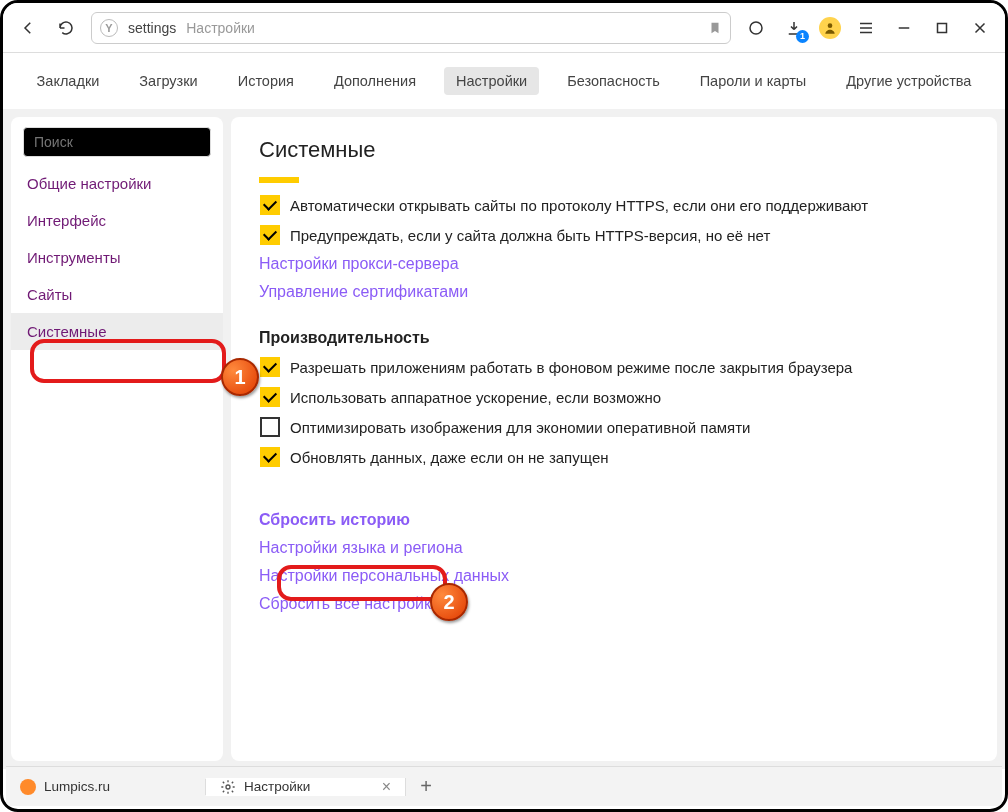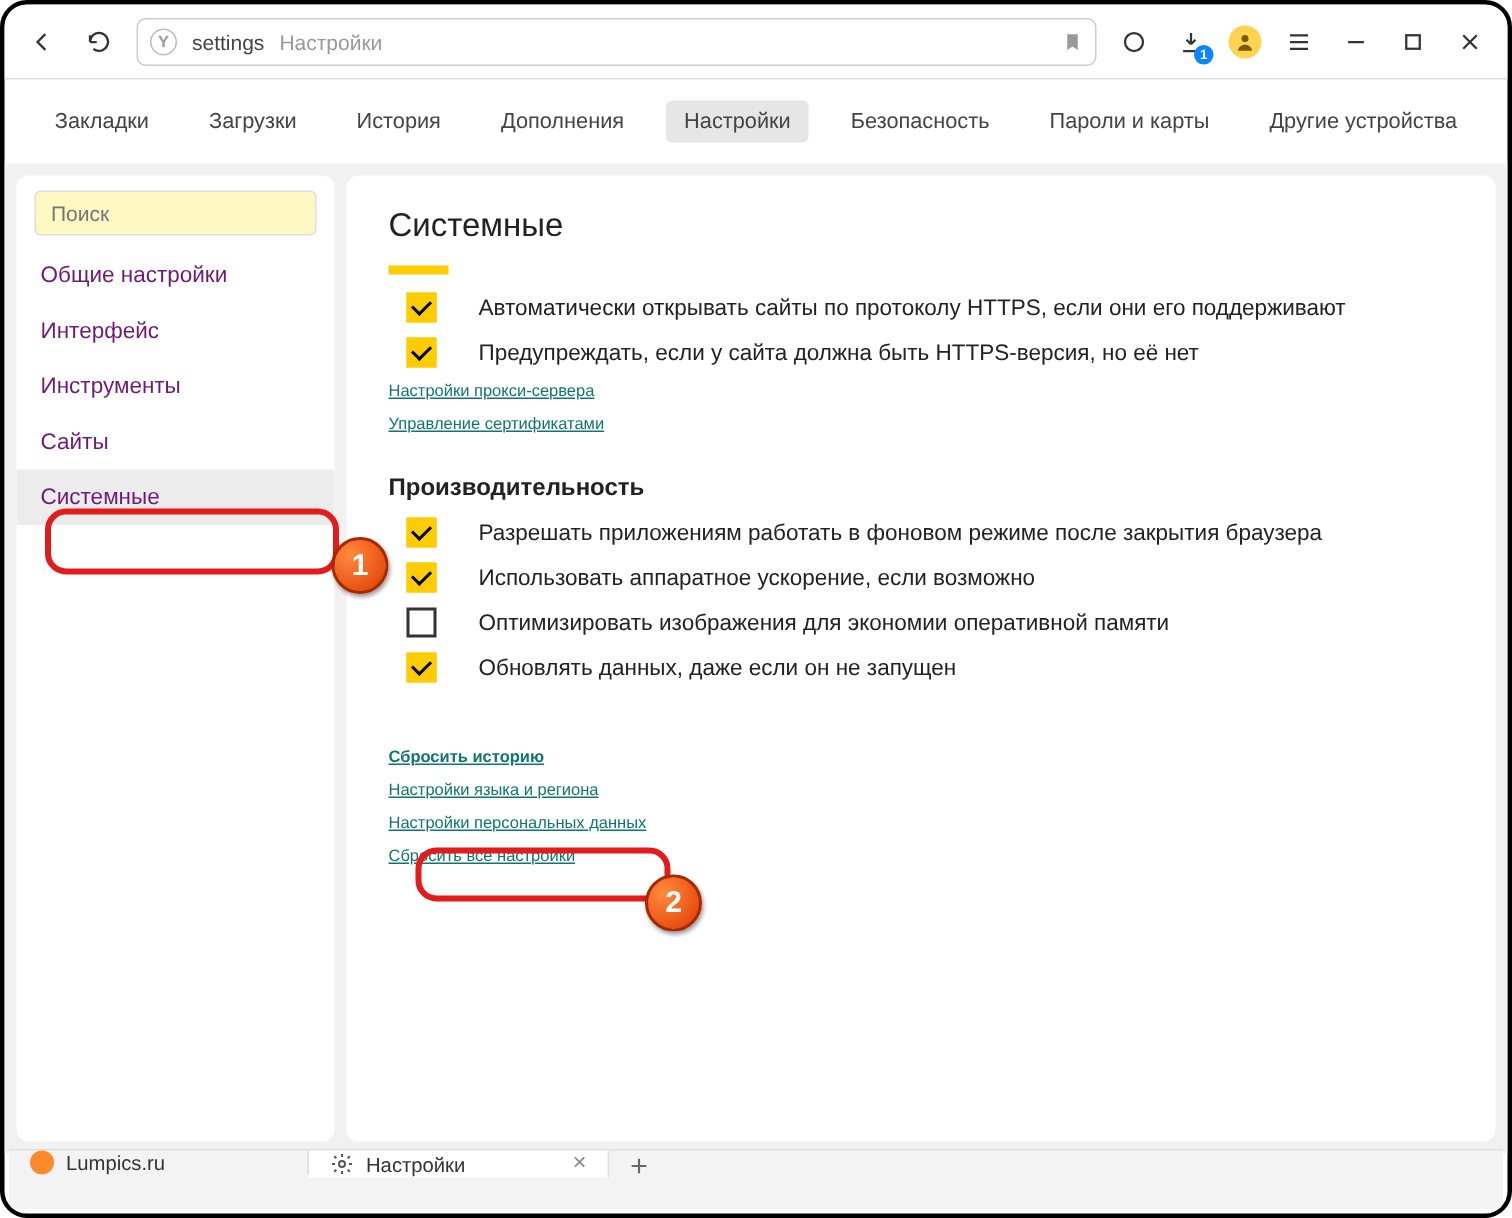--- a/index.html
+++ b/index.html
@@ -22,41 +22,41 @@
 
   
   .topnav { height: 56px; display: flex; align-items: center; justify-content: center; gap: 16px; color: #444; font-size: 14.5px; }
   .topnav .nav-item { padding: 6px 12px; border-radius: 4px; }
   .topnav .nav-item.active { background: #e6e6e6; }
 
   
   .body { display: flex; height: calc(812px - 50px - 56px - 40px - 6px); background: #f1f1f1; padding: 8px; gap: 8px; }
   .sidebar { width: 212px; background: #fff; border-radius: 8px; overflow: hidden; padding-top: 0; }
   .search { margin: 10px 12px 8px; }
-  .search input { width: 100%; height: 30px; border: 1px solid #ddd; border-radius: 4px; padding: 0 10px; font-size: 14px; color: #888; background: #fef9c3; outline: none; }
+  .search input { width: 100%; height: 30px; border: 1px solid #ddd; border-radius: 4px; padding: 0 10px; font-size: 14px; color: #888; background: #000000; outline: none; }
   .side-item { padding: 10px 16px; font-size: 15px; color: #701a75; }
   .side-item.active { background: #ececec; }
 
   .main { flex: 1; background: #fff; border-radius: 8px; padding: 20px 28px 28px; overflow: auto; }
   .main h1 { font-size: 22px; font-weight: 400; margin-bottom: 14px; }
   .yellowbar { width: 40px; height: 6px; background: #ffcc00; margin-bottom: 12px; }
 
-  .row { display: flex; align-items: center; gap: 28px; margin: 10px 12px; font-size: 15px; }
+  .row { display: flex; align-items: center; gap: 10px; margin: 10px 1px; font-size: 15px; }
   .chk { width: 20px; height: 20px; border: 2px solid #333; display: flex; align-items: center; justify-content: center; flex-shrink: 0; }
   .chk.checked { background: #ffcc00; border-color: #ffcc00; }
   .chk.checked::after { content: ""; width: 10px; height: 6px; border-left: 2.5px solid #000; border-bottom: 2.5px solid #000; transform: rotate(-45deg) translate(1px,-1px); }
-  .link { color: #0f766e; font-size: 11px; margin: 10px 0; display: block; text-decoration: underline; }
+  .link { color: #8b5cf6; font-size: 16px; margin: 10px 0; display: block; }
   .subhead { font-weight: bold; font-size: 16px; margin-top: 28px; margin-bottom: 0; }
 
   
   .annot-box { position: absolute; border: 4px solid #e31b1b; border-radius: 14px; pointer-events: none; }
   .annot-badge { position: absolute; width: 38px; height: 38px; border-radius: 50%; background: radial-gradient(circle at 30% 30%, #ff8a3d, #e03a00); color: #fff; font-weight: bold; font-size: 20px; display: flex; align-items: center; justify-content: center; border: 2px solid #a82800; box-shadow: 1px 2px 3px rgba(0,0,0,0.4); pointer-events: none; }
 
   
-  .tabbar { position: absolute; left: 3px; right: 3px; bottom: 3px; height: 40px; background: #f3f3f3; border-top: 1px solid #ddd; display: flex; align-items: flex-start; }
+  .tabbar { position: absolute; left: 3px; right: 3px; bottom: 3px; height: 40px; background: #f3f3f3; border-top: 1px solid #ddd; display: flex; align-items: center; }
   .tab { display: flex; align-items: center; gap: 8px; padding: 0 14px; border-right: 1px solid #ddd; font-size: 13.5px; color: #333; min-width: 200px; position: relative; }
   .tab.active { background: #fff; }
   .tab .favicon { width: 16px; height: 16px; border-radius: 50%; }
   .tab .close { margin-left: auto; color: #888; font-size: 16px; }
   .newtab { width: 40px; display: flex; align-items: center; justify-content: center; color: #666; font-size: 20px; }
 </style>
 </head>
 <body>
 
 <div class="frame">

